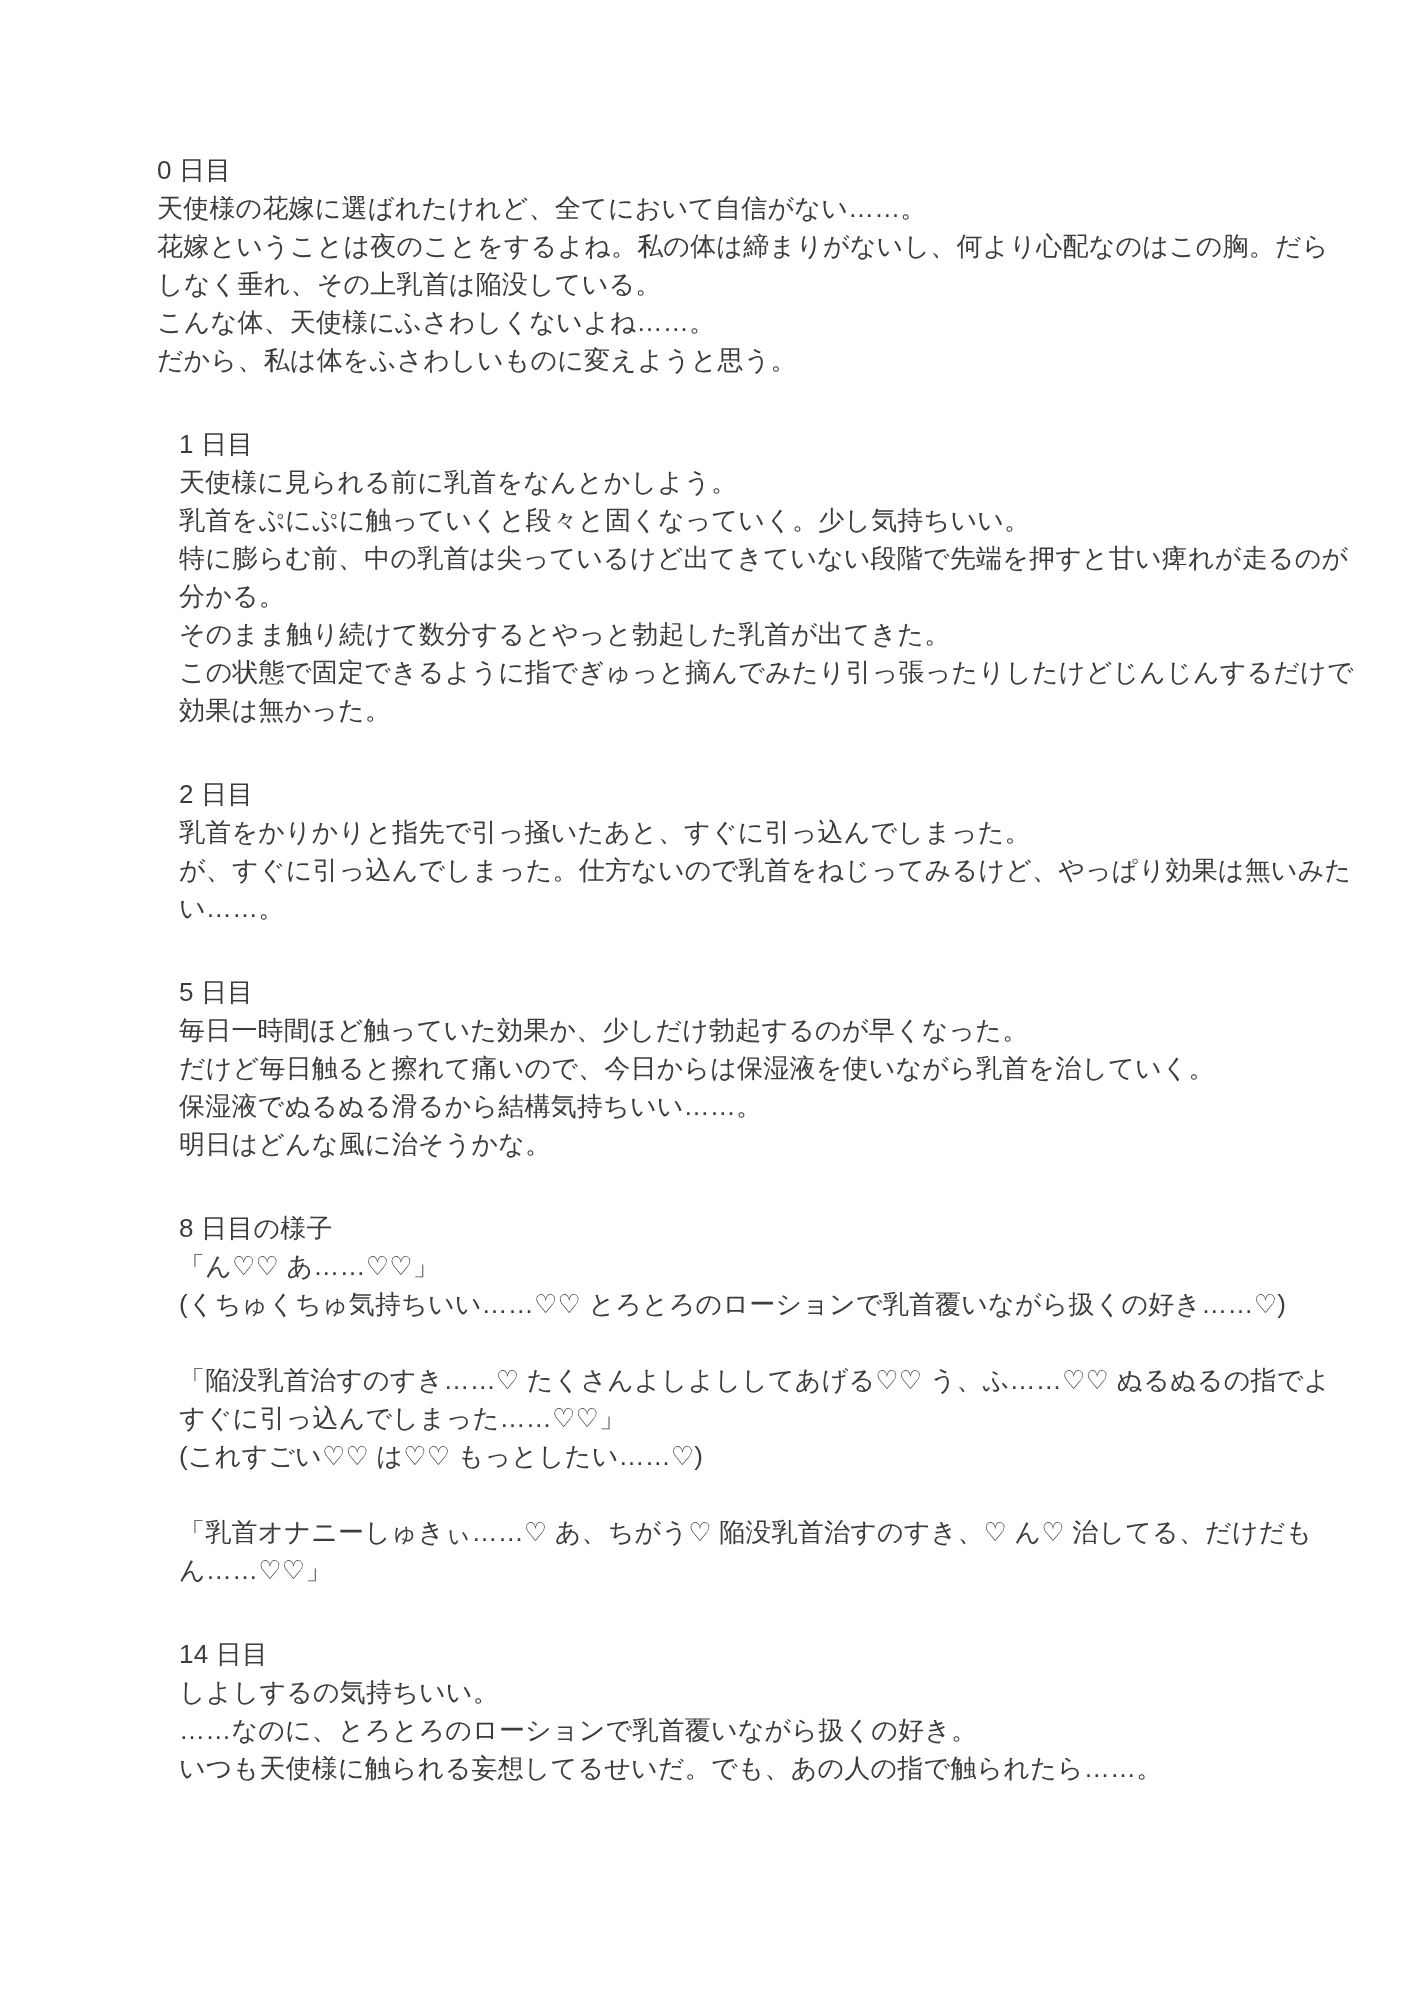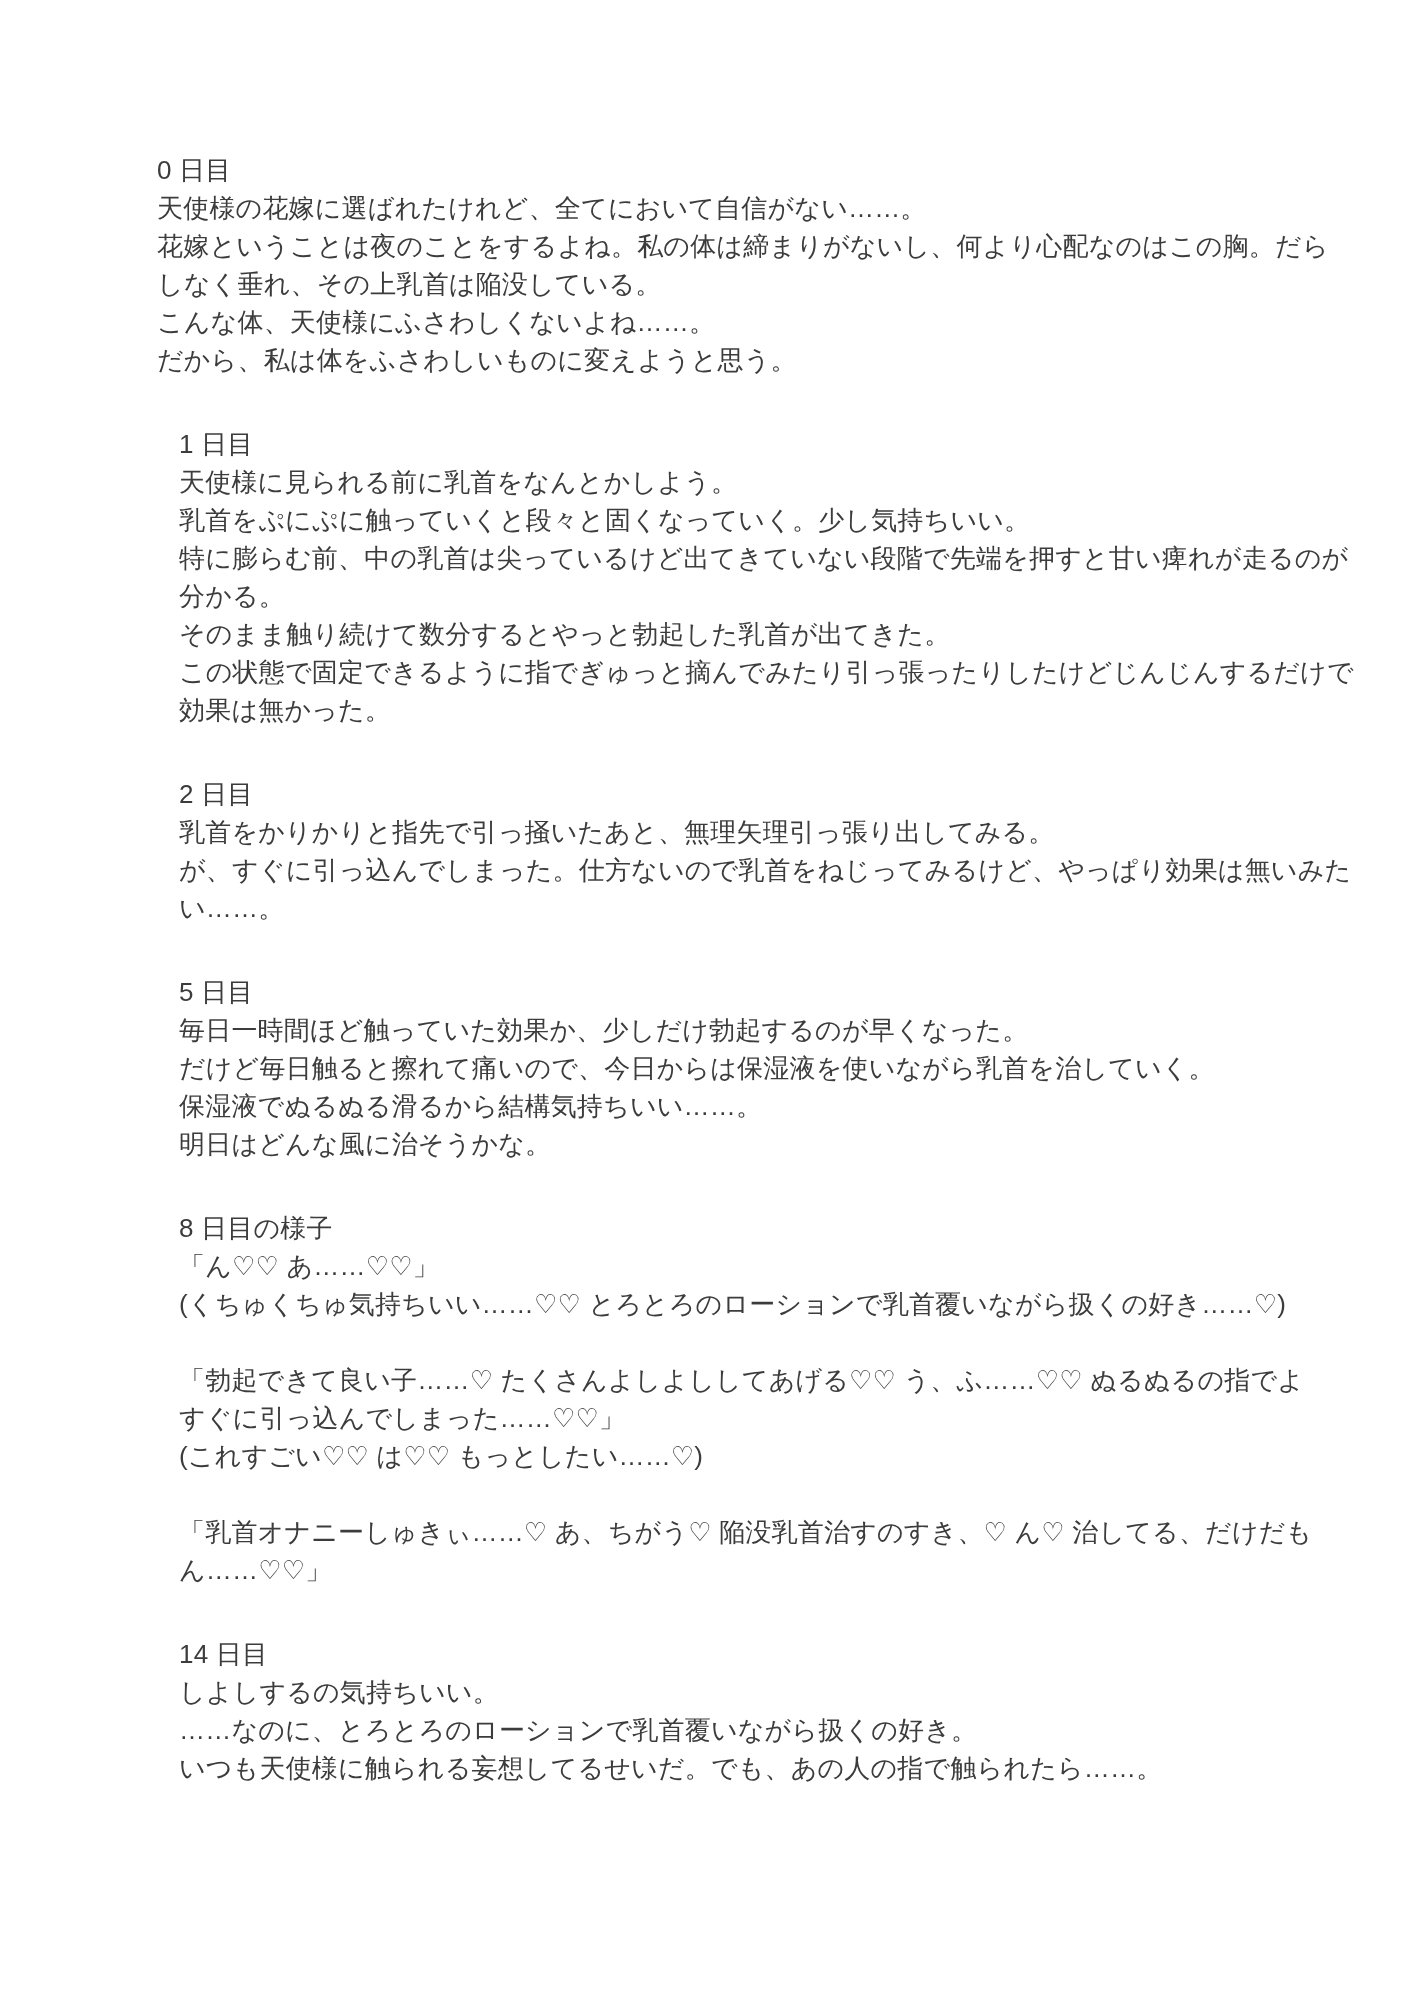--- a/index.html
+++ b/index.html
@@ -62,42 +62,42 @@
         <p class="line">特に膨らむ前、中の乳首は尖っているけど出てきていない段階で先端を押すと甘い痺れが走るのが</p>
         <p class="line">分かる。</p>
         <p class="line">そのまま触り続けて数分するとやっと勃起した乳首が出てきた。</p>
         <p class="line">この状態で固定できるように指でぎゅっと摘んでみたり引っ張ったりしたけどじんじんするだけで</p>
         <p class="line">効果は無かった。</p>
       </div>
     </section>
     <section class="entry">
       <h2 class="line heading">2 日目</h2>
       <div class="block">
-        <p class="line">乳首をかりかりと指先で引っ掻いたあと、無理矢理引っ張り出してみる。</p>
+        <p class="line">乳首をかりかりと指先で引っ掻いたあと、すぐに引っ込んでしまった。</p>
         <p class="line">が、すぐに引っ込んでしまった。仕方ないので乳首をねじってみるけど、やっぱり効果は無いみた</p>
         <p class="line">い……。</p>
       </div>
     </section>
     <section class="entry">
       <h2 class="line heading">5 日目</h2>
       <div class="block">
         <p class="line">毎日一時間ほど触っていた効果か、少しだけ勃起するのが早くなった。</p>
         <p class="line">だけど毎日触ると擦れて痛いので、今日からは保湿液を使いながら乳首を治していく。</p>
         <p class="line">保湿液でぬるぬる滑るから結構気持ちいい……。</p>
         <p class="line">明日はどんな風に治そうかな。</p>
       </div>
     </section>
     <section class="entry">
       <h2 class="line heading">8 日目の様子</h2>
       <div class="block">
         <p class="line">「ん♡♡ あ……♡♡」</p>
         <p class="line">(くちゅくちゅ気持ちいい……♡♡ とろとろのローションで乳首覆いながら扱くの好き……♡)</p>
       </div>
       <div class="block">
-        <p class="line">「勃起できて良い子……♡ たくさんよしよししてあげる♡♡ う、ふ……♡♡ ぬるぬるの指でよ</p>
+        <p class="line">「陥没乳首治すのすき……♡ たくさんよしよししてあげる♡♡ う、ふ……♡♡ ぬるぬるの指でよ</p>
         <p class="line">すぐに引っ込んでしまった……♡♡」</p>
         <p class="line">(これすごい♡♡ は♡♡ もっとしたい……♡)</p>
       </div>
       <div class="block">
         <p class="line">「乳首オナニーしゅきぃ……♡ あ、ちがう♡ 陥没乳首治すのすき、♡ ん♡ 治してる、だけだも</p>
         <p class="line">ん……♡♡」</p>
       </div>
     </section>
     <section class="entry">
       <h2 class="line heading">14 日目</h2>

